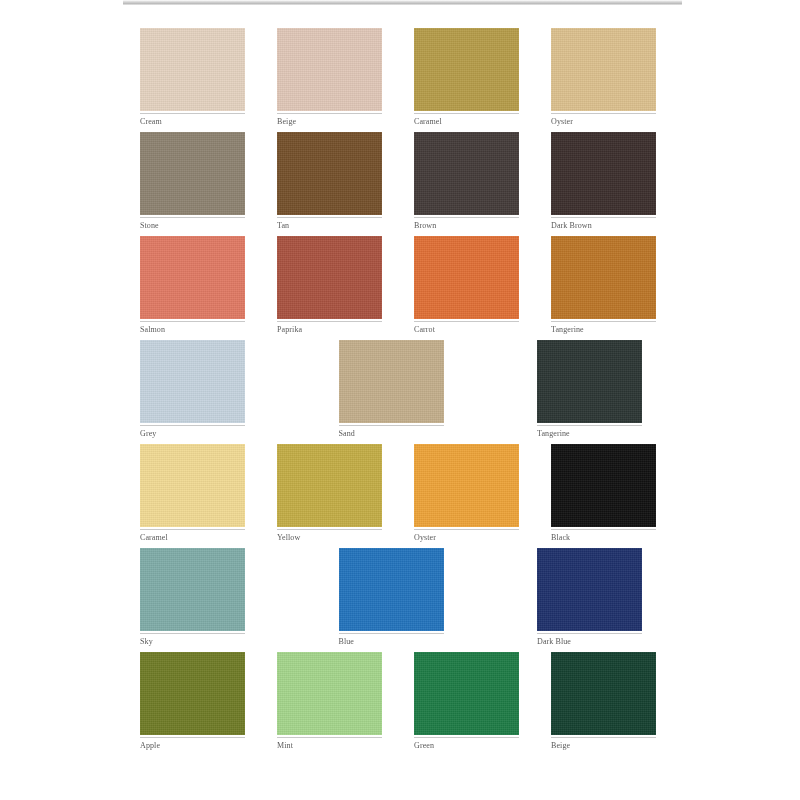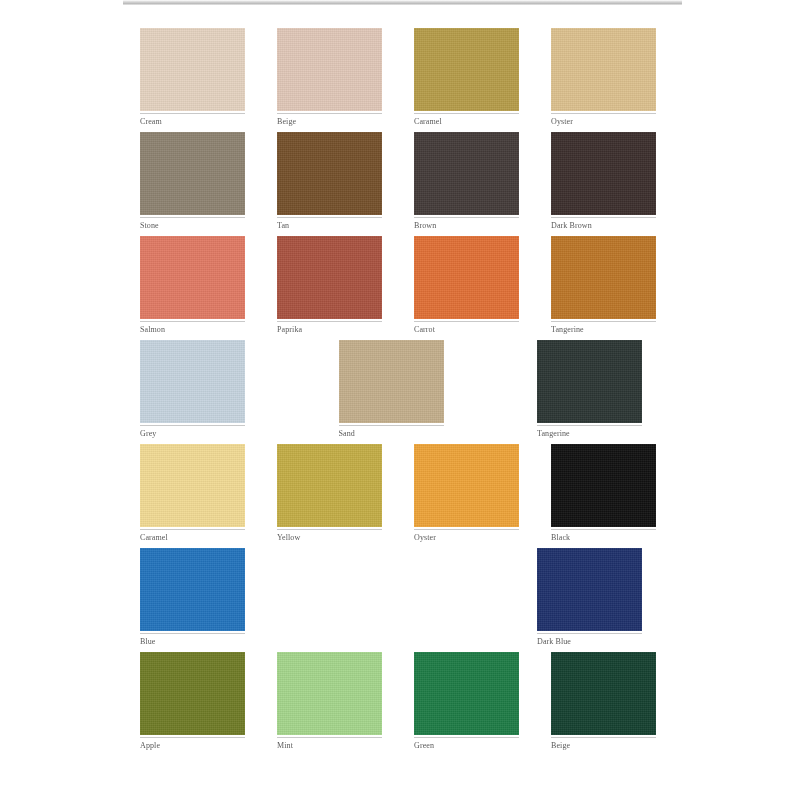--- a/index.html
+++ b/index.html
@@ -189,20 +189,25 @@
         <div class="swatch-label">Oyster</div>
       </div>
       <div class="swatch-cell">
         <div class="swatch-chip" style="background: rgb(16, 16, 16);"></div>
         <div class="swatch-divider"></div>
         <div class="swatch-label">Black</div>
       </div>
     </div>
     <div class="swatch-row">
       <div class="swatch-cell">
+        <div class="swatch-chip" style="background: rgb(127, 172, 168);"></div>
+        <div class="swatch-divider"></div>
+        <div class="swatch-label">Sky</div>
+      </div>
+      <div class="swatch-cell">
         <div class="swatch-chip" style="background: rgb(34, 115, 188);"></div>
         <div class="swatch-divider"></div>
         <div class="swatch-label">Blue</div>
       </div>
       <div class="swatch-cell">
         <div class="swatch-chip" style="background: rgb(30, 48, 107);"></div>
         <div class="swatch-divider"></div>
         <div class="swatch-label">Dark Blue</div>
       </div>
     </div>

